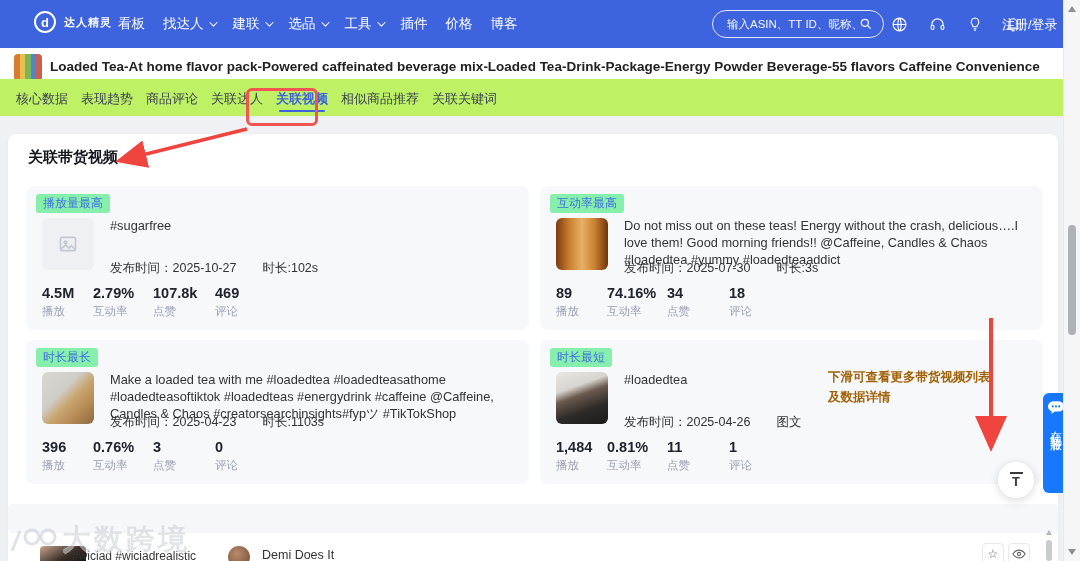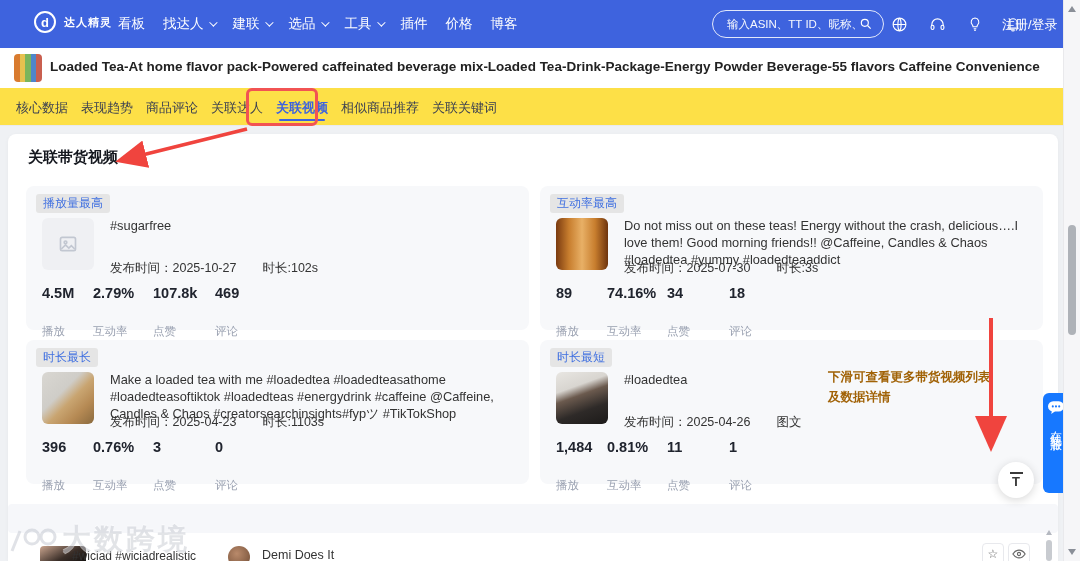--- a/index.html
+++ b/index.html
@@ -19,44 +19,44 @@
   .search-pill input::placeholder{color:rgba(255,255,255,.95);}
   .nav-icons{position:absolute;left:886px;top:0;height:48px;display:flex;align-items:center;gap:12px;}
   .nav-ico{width:26px;height:26px;display:flex;align-items:center;justify-content:center;cursor:pointer;}
   .auth{position:absolute;left:1002px;top:16px;color:#fff;font-size:13px;cursor:pointer;white-space:nowrap;}
 
   
   .prodbar{position:absolute;left:0;top:48px;width:1063px;height:40px;background:#fff;}
   .prod-thumb{position:absolute;left:14px;top:6px;width:28px;height:28px;border-radius:4px;
     background:linear-gradient(90deg,#d97b2f 0 20%,#e6c14f 20% 40%,#7ab55c 40% 60%,#4f86c9 60% 80%,#c95f4f 80% 100%);}
   .prod-title{position:absolute;left:50px;top:11px;font-size:13.5px;font-weight:700;color:#222;white-space:nowrap;}
-  .tabsbar{position:absolute;left:0;top:88px;width:1063px;height:38px;background:#fde047;border-bottom:1px solid #E9EAEE;}
+  .tabsbar{position:absolute;left:0;top:79px;width:1063px;height:38px;background:#bef264;border-bottom:1px solid #E9EAEE;}
   .tabs{position:absolute;left:14px;top:0;display:flex;gap:9px;height:38px;}
   .tab{font-size:13px;color:#3A3F51;padding:11px 2px 0 2px;cursor:pointer;white-space:nowrap;position:relative;}
   .tab.active{color:#3E63DD;font-weight:600;}
   .tab.active .tab-underline{position:absolute;left:50%;transform:translateX(-50%);bottom:5px;width:46px;height:2.5px;background:#3E63DD;border-radius:2px;}
 
   
   .main-card{position:absolute;left:8px;top:134px;width:1050px;height:427px;background:#fff;border-radius:8px 8px 0 0;box-shadow:0 1px 4px rgba(0,0,0,.04);}
   .section-title{position:absolute;left:28px;top:148px;font-size:15px;font-weight:700;color:#15181F;z-index:2;}
 
   
   .vcard{position:absolute;width:503px;height:144px;background:#F7F8FA;border-radius:8px;}
   .vc1{left:26px;top:186px;} .vc2{left:540px;top:186px;} .vc3{left:26px;top:340px;} .vc4{left:540px;top:340px;}
-  .vbadge{position:absolute;left:10px;top:8px;height:19px;padding:0 7px;background:#e5e5e5;color:#4070E0;font-size:12px;line-height:19px;border-radius:3px;white-space:nowrap;}
+  .vbadge{position:absolute;left:10px;top:8px;height:19px;padding:0 7px;background:#86efac;color:#4070E0;font-size:12px;line-height:19px;border-radius:3px;white-space:nowrap;}
   .vthumb{position:absolute;left:16px;top:32px;width:52px;height:52px;border-radius:6px;cursor:pointer;overflow:hidden;}
   .vthumb.ph{background:#EFF0F3;display:flex;align-items:center;justify-content:center;cursor:default;}
   .t-tea{background:linear-gradient(90deg,#7a3a10,#c87e2e 25%,#e8b066 50%,#c87e2e 75%,#6e340d);}
   .t-make{background:linear-gradient(135deg,#d9d7d2 0%,#cfcdc8 38%,#c9a571 55%,#b68a54 75%,#8a6a3e 100%);}
   .t-woman{background:linear-gradient(160deg,#e8e6e2 0%,#d8d5d0 30%,#6b5a4e 45%,#2e2a28 70%,#1c1a19 100%);}
   .vtitle{position:absolute;left:84px;top:31px;width:402px;font-size:12.8px;line-height:17px;color:#333;max-height:52px;overflow:hidden;cursor:pointer;}
   .vmeta{position:absolute;left:84px;top:74px;font-size:12.5px;color:#333;white-space:nowrap;}
   .vmeta .m2{margin-left:26px;}
   .vstats{position:absolute;left:16px;top:99px;display:flex;}
-  .stat{display:flex;flex-direction:column;gap:20px;}
+  .stat{display:flex;flex-direction:column;}
   .stat:nth-child(1){width:51px;} .stat:nth-child(2){width:60px;} .stat:nth-child(3){width:62px;} .stat:nth-child(4){width:46px;}
   .stat .v{font-size:14.5px;font-weight:700;color:#20242E;}
   .stat .l{font-size:11.5px;color:#99A0B0;margin-top:3px;}
 
   
   .thead{position:absolute;left:8px;top:504px;width:1050px;height:29px;background:#F6F7FA;border-radius:4px;}
   .th{position:absolute;top:0;height:29px;display:flex;align-items:center;justify-content:center;font-size:12.5px;color:#646B7A;gap:4px;white-space:nowrap;}
   .th.sep::before{content:"";position:absolute;left:0;top:8px;height:13px;width:1px;background:#E3E6EC;}
   .th.active{color:#3E63DD;font-weight:700;}
   .sort{display:flex;flex-direction:column;gap:2px;cursor:pointer;}

